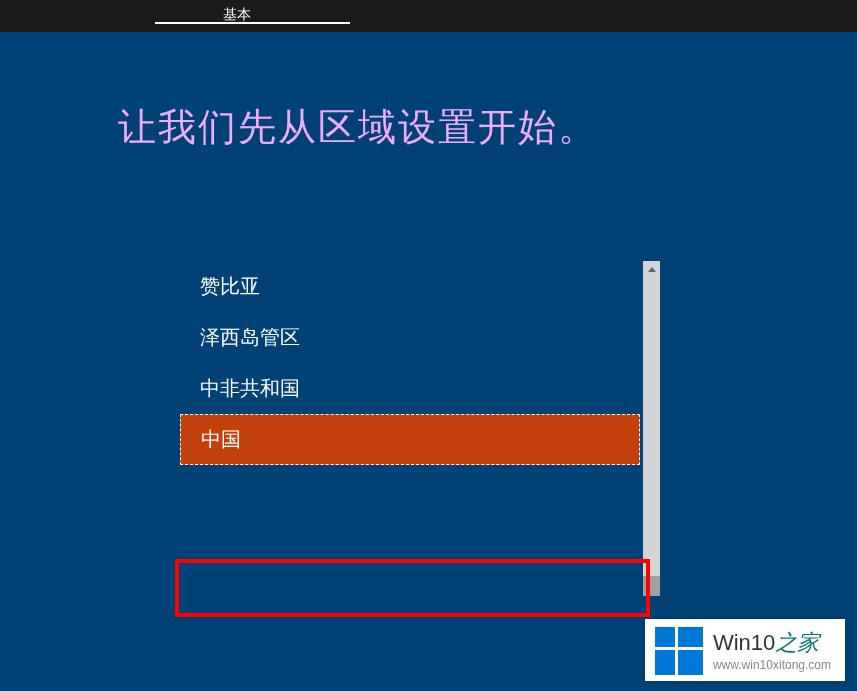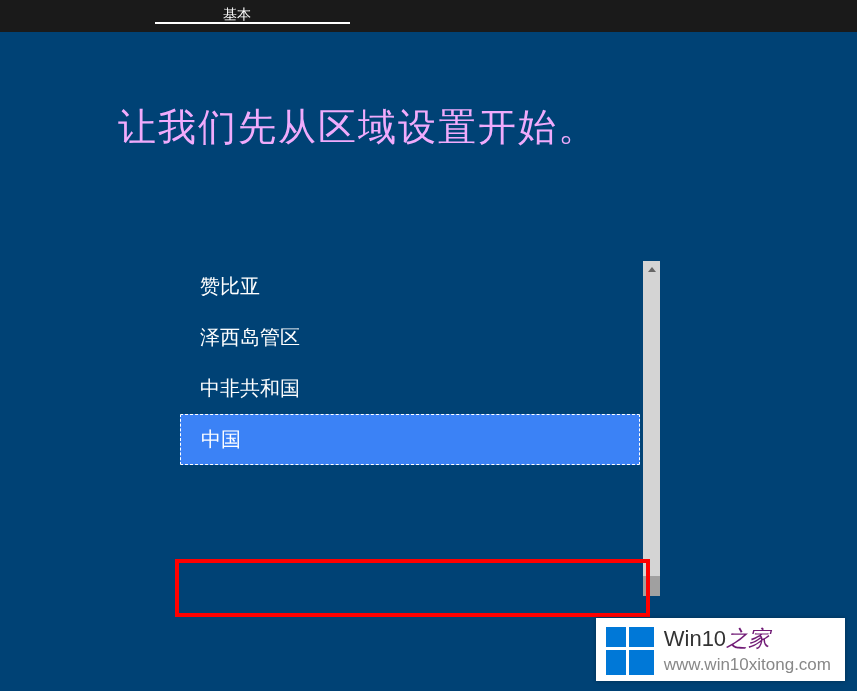--- a/index.html
+++ b/index.html
@@ -61,21 +61,21 @@
     }
     .list-item {
       height: 51px;
       display: flex;
       align-items: center;
       padding-left: 20px;
       font-size: 20px;
       cursor: pointer;
     }
     .list-item.selected {
-      background: #3b82f6;
+      background: #c2410c;
       border: 1px dashed #ffffff;
       border-radius: 1px;
     }
     .highlight-box {
       position: absolute;
       border: 4px solid #ff0000;
       pointer-events: none;
     }
     .highlight-box.selected-highlight {
       left: -5px;
@@ -139,25 +139,25 @@
       display: flex;
       flex-direction: column;
       line-height: 1.2;
     }
     .watermark-title {
       font-size: 22px;
       color: #333;
       font-weight: 400;
     }
     .watermark-title .accent {
-      color: #701a75;
+      color: #0f766e;
       font-style: italic;
     }
     .watermark-url {
-      font-size: 17px;
+      font-size: 12px;
       color: #888;
       margin-top: 2px;
     }
   </style>
 </head>
 <body>
 
 <div class="top-bar">
   <div class="tab">
     <span>基本</span>

